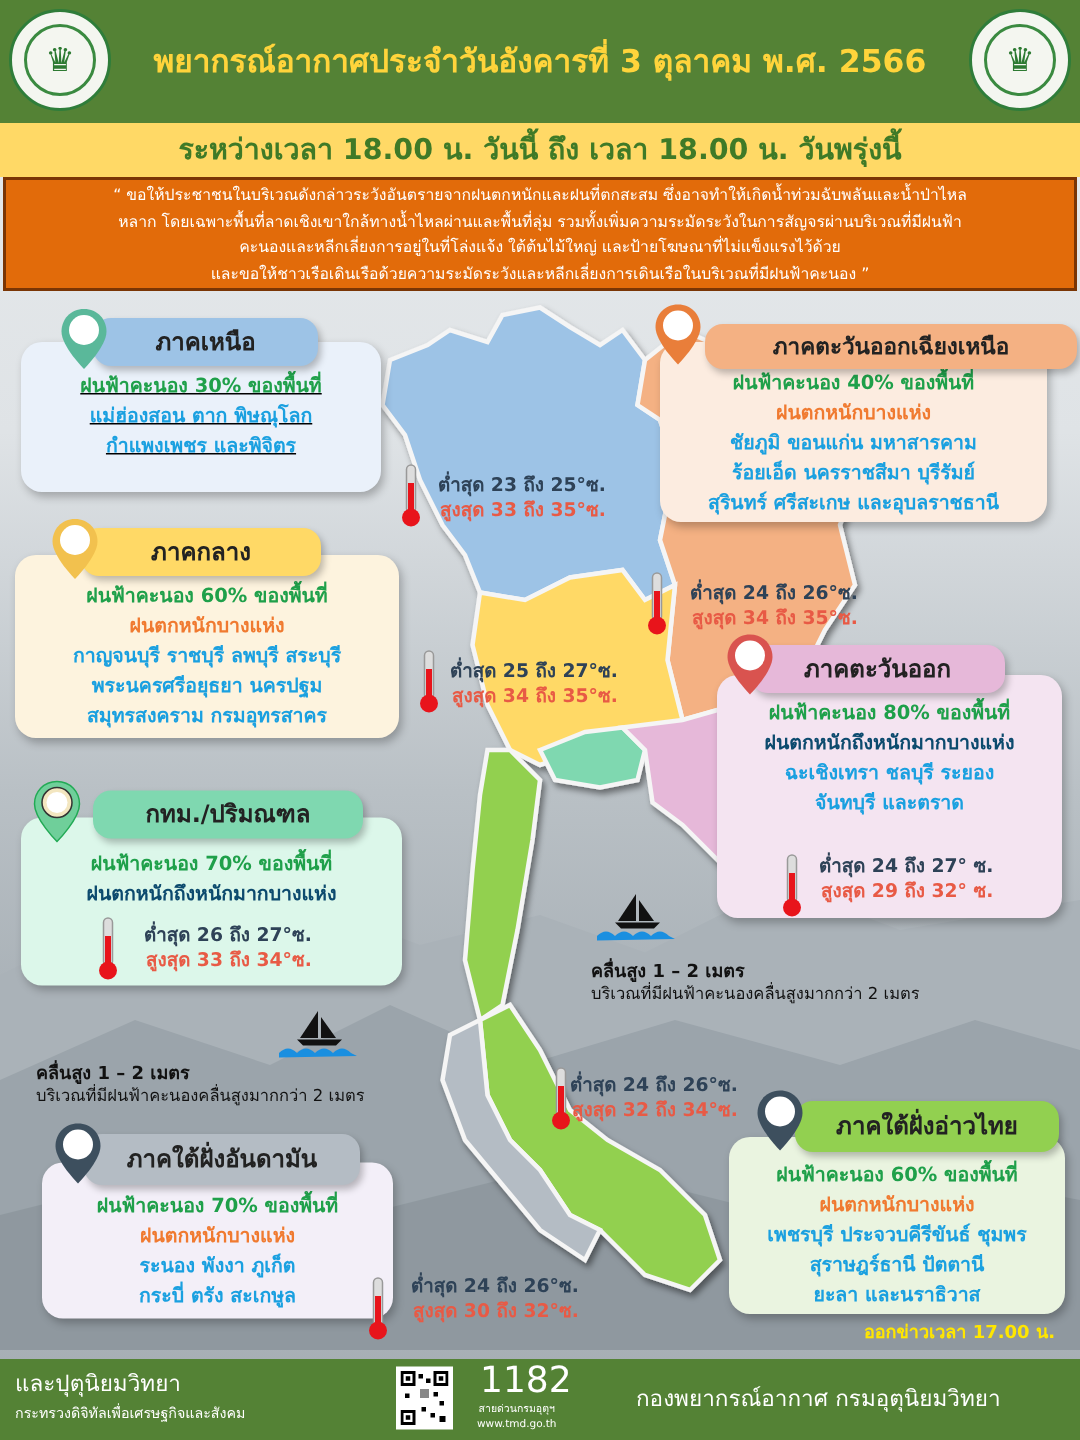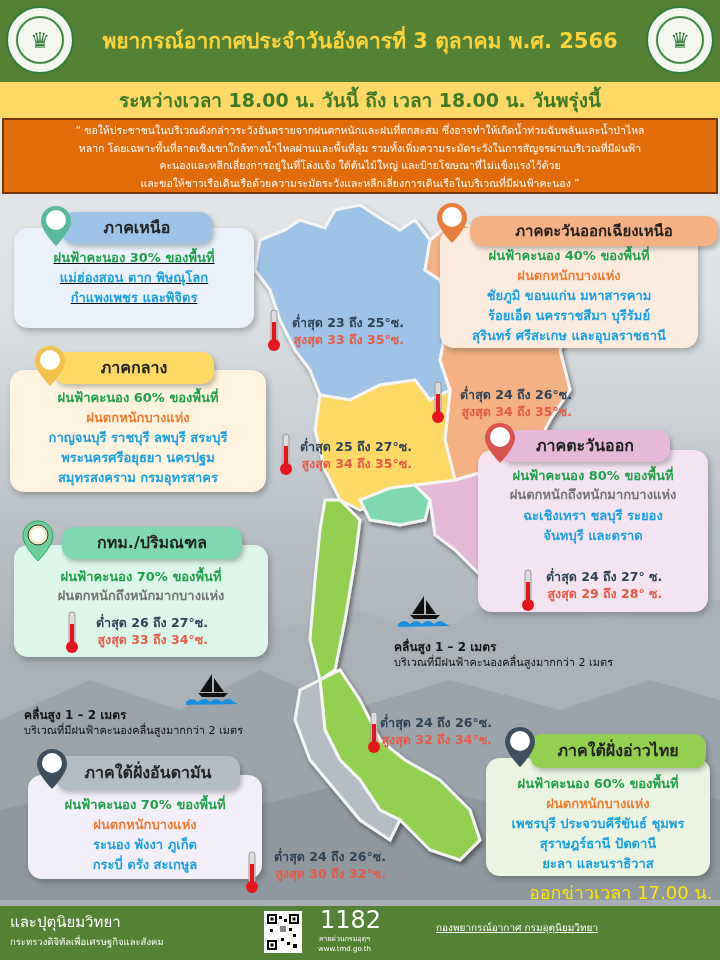--- a/index.html
+++ b/index.html
@@ -11,35 +11,35 @@
   .logo { position: absolute; top: 6px; width: 68px; height: 68px; border-radius: 50%; background: #f4f6f0; border: 2px solid #2f7d3a; display:flex; align-items:center; justify-content:center; }
   .logo-inner { width: 48px; height: 48px; border-radius: 50%; border: 2px solid #3a8a40; display:flex; align-items:center; justify-content:center; color:#2d7a32; font-size:22px; }
   .header-title { position: absolute; left: 80px; right: 80px; top: 24px; text-align: center; color: #ffd43b; font-size: 21px; font-weight: bold; }
   .subheader { position: absolute; left: 0; top: 82px; width: 720px; height: 36px; background: #ffd966; text-align: center; color: #3f7a27; font-size: 19px; font-weight: bold; line-height: 36px; }
   .warning { position: absolute; left: 2px; top: 118px; width: 716px; height: 76px; background: #e26b0a; border: 2px solid #7a3505; color: #fff; font-size: 10.5px; text-align: center; line-height: 17.5px; padding-top: 2px; }
   .map-region { position: absolute; }
   .card { position: absolute; border-radius: 14px; box-shadow: 2px 3px 6px rgba(0,0,0,0.25); text-align: center; font-weight: bold; }
   .card-head { position: absolute; border-radius: 12px; box-shadow: 2px 3px 5px rgba(0,0,0,0.25); font-weight: bold; color: #222; text-align: center; font-size: 16px; }
   .pin { position: absolute; width: 32px; height: 42px; }
   .line { font-size: 13px; line-height: 20px; white-space: nowrap; }
-  .g { color: #1fa04a; } .o { color: #f07a30; } .b { color: #1aa0e0; } .r { color: #737373; font-family: Liberation Mono, monospace; }
+  .g { color: #1fa04a; } .o { color: #f07a30; } .b { color: #1aa0e0; } .r { color: #0c4a6e; }
   .temp { position: absolute; font-weight: bold; font-size: 12.5px; line-height: 17px; white-space: nowrap; }
   .temp .lo { color: #2e4257; } .temp .hi { color: #e85a45; text-align: right; }
   .thermo { position: absolute; width: 16px; height: 44px; }
   .wave { position: absolute; }
   .wave-text { position: absolute; font-size: 11px; color: #111; line-height: 15px; white-space: nowrap; }
   .wave-text b { font-size: 12px; }
-  .issued { position: absolute; left: 529px; top: 878px; color: #ffe600; font-size: 18px; font-weight: normal; }
+  .issued { position: absolute; left: 576px; top: 878px; color: #ffe600; font-size: 12px; font-weight: bold; }
   .footer { position: absolute; left: 0; top: 906px; width: 720px; height: 54px; background: #548235; color: #fff; }
   .f-dept { position: absolute; left: 10px; top: 4px; font-size: 15px; }
   .f-ministry { position: absolute; left: 10px; top: 28px; font-size: 9.5px; }
   .qr { position: absolute; left: 264px; top: 5px; width: 38px; height: 42px; background: #fff; padding: 3px; }
   .hotline { position: absolute; left: 320px; top: 0px; font-size: 24px; }
   .hotline-sub { position: absolute; left: 318px; top: 28px; font-size: 7px; line-height: 10px; text-align: center; }
-  .f-division { position: absolute; left: 436px; top: 14px; font-size: 10px; text-decoration: underline; }
+  .f-division { position: absolute; left: 424px; top: 14px; font-size: 15px; }
 </style>
 </head>
 <body>
 
 <div id="root">
 
   <svg class="mountains" viewBox="0 0 720 340" preserveAspectRatio="none">
     <path d="M0 90 L60 60 L130 80 L200 40 L280 70 L360 50 L430 75 L520 30 L600 60 L720 40 L720 340 L0 340 Z" fill="#aab2b8"></path>
     <path d="M0 160 L90 120 L180 150 L260 110 L350 150 L450 120 L560 150 L650 120 L720 140 L720 340 L0 340 Z" fill="#9ba4ab"></path>
     <path d="M0 250 L120 220 L240 250 L380 215 L520 250 L640 225 L720 240 L720 340 L0 340 Z" fill="#8f989f"></path>
@@ -144,21 +144,21 @@
         <path d="M16 1 C7 1 1 8 1 16 C1 26 16 41 16 41 C16 41 31 26 31 16 C31 8 25 1 16 1 Z" fill="#d9534f"></path>
         <circle cx="16" cy="15" r="10" fill="#fff"></circle>
       </svg>
     <svg class="thermo" style="left:520px;top:568px;" viewBox="0 0 16 44">
         <rect x="5" y="2" width="6" height="32" rx="3" fill="#ddd" stroke="#999"></rect>
         <rect x="6" y="14" width="4" height="22" fill="#e8141b"></rect>
         <circle cx="8" cy="37" r="6" fill="#e8141b"></circle>
       </svg>
     <div class="temp" style="left:546px;top:568px;">
       <div class="lo">ต่ำสุด 24 ถึง 27° ซ.</div>
-      <div class="hi">สูงสุด 29 ถึง 28° ซ.</div>
+      <div class="hi">สูงสุด 29 ถึง 32° ซ.</div>
     </div>
   </div>
 
   <div>
     <div class="card" style="left:14px;top:545px;width:254px;height:112px;background:#dcf7ea;padding-top:22px;">
       <div class="line g">ฝนฟ้าคะนอง 70% ของพื้นที่</div>
       <div class="line r">ฝนตกหนักถึงหนักมากบางแห่ง</div>
     </div>
     <div class="card-head" style="left:62px;top:527px;width:180px;height:32px;line-height:32px;background:#7fd8b0;">กทม./ปริมณฑล</div>
     <svg class="pin" style="left:22px;top:520px;" viewBox="0 0 32 42">

